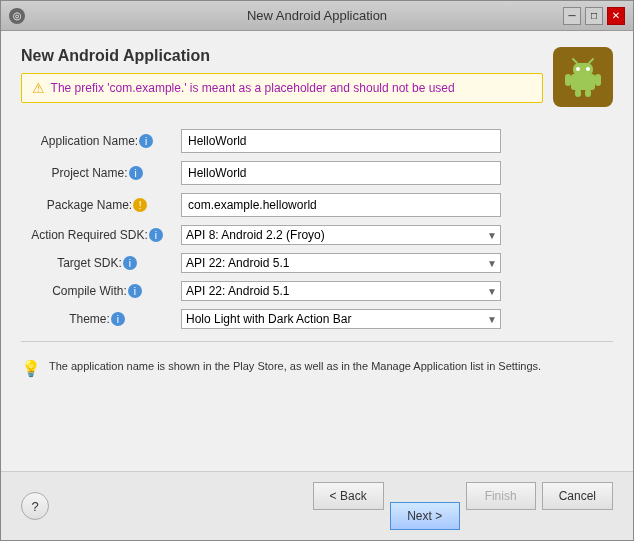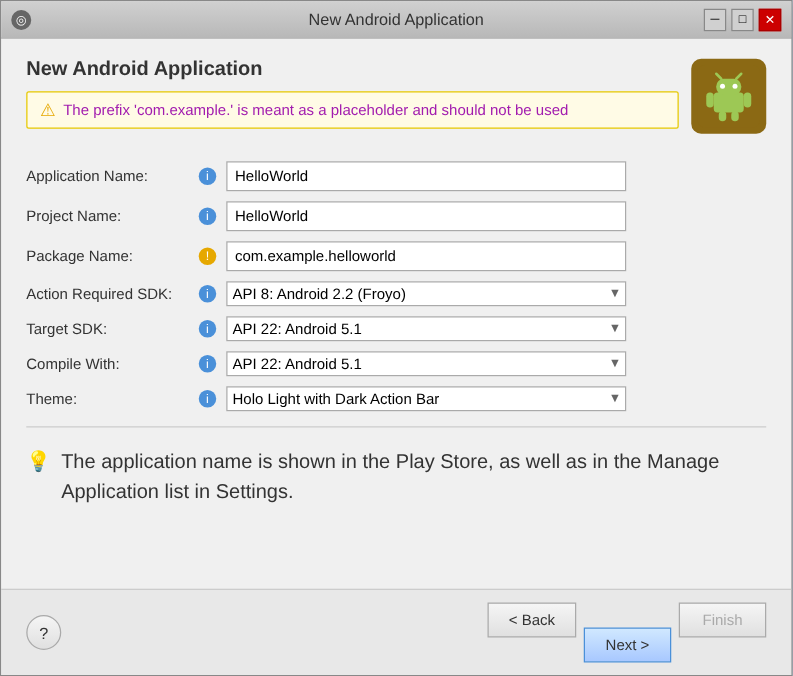--- a/index.html
+++ b/index.html
@@ -142,21 +142,21 @@
       align-items: center;
     }
     .form-label {
       width: 160px;
       text-align: right;
       padding-right: 8px;
       color: #333;
       font-size: 12px;
       display: flex;
       align-items: center;
-      justify-content: space-between;
+      justify-content: center;
       gap: 1px;
       flex-shrink: 0;
     }
     .info-icon {
       width: 14px;
       height: 14px;
       background: #4a90d9;
       border-radius: 50%;
       color: white;
       font-size: 10px;
@@ -215,21 +215,21 @@
       align-items: flex-start;
       gap: 8px;
       padding: 4px 0;
     }
     .info-bulb {
       font-size: 16px;
       flex-shrink: 0;
       margin-top: 1px;
     }
     .info-desc {
-      font-size: 16px;
+      font-size: 11px;
       color: #333;
       line-height: 1.5;
     }
     .spacer { flex: 1; }
     .button-bar {
       display: flex;
       align-items: center;
       justify-content: space-between;
       padding: 10px 20px;
       background: #e8e8e8;
@@ -420,15 +420,16 @@
 
     <div class="spacer"></div>
   </div>
 
   <div class="button-bar">
     <div class="help-btn">?</div>
     <div class="btn-group">
       <button class="btn">&lt; Back</button>
       <button class="btn primary">Next &gt;</button>
       <button class="btn disabled">Finish</button>
+      <button class="btn">Cancel</button>
     </div>
   </div>
 </div>
 
 </body></html>

